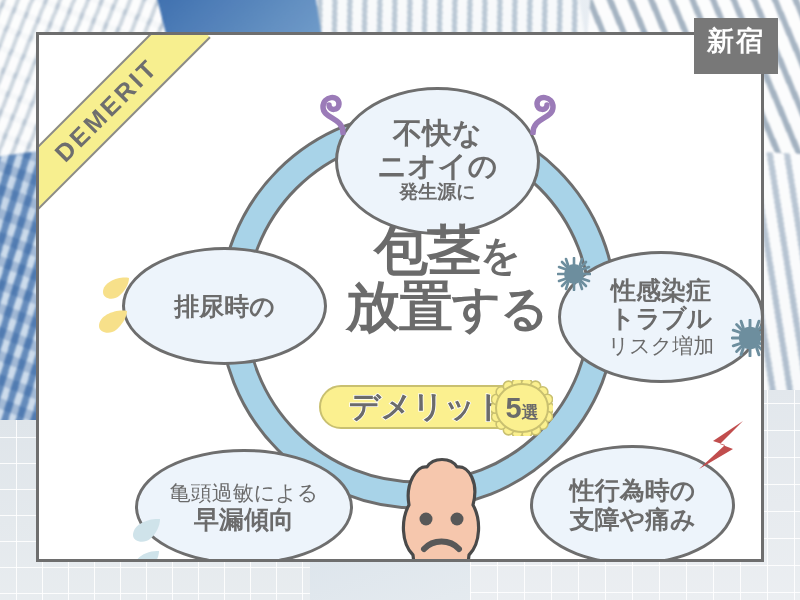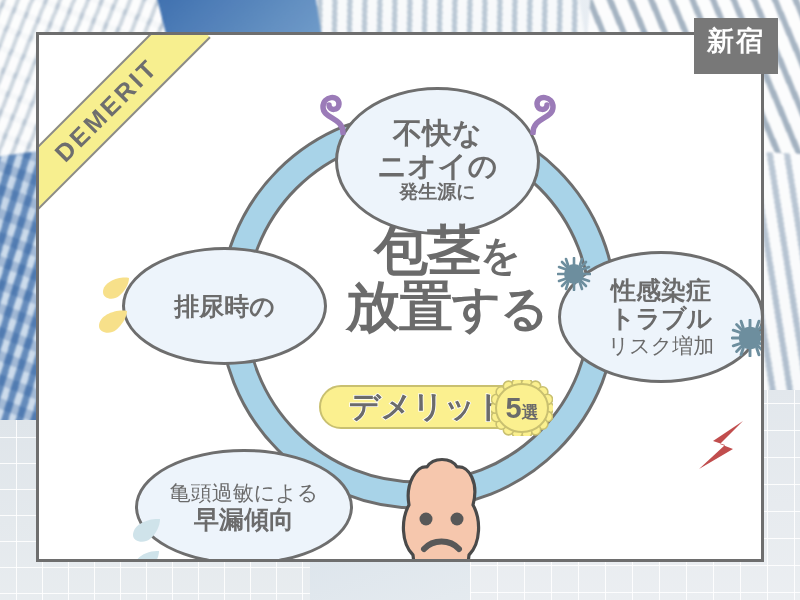--- a/index.html
+++ b/index.html
@@ -292,20 +292,24 @@
       <div class="line-md">性感染症</div>
       <div class="line-md">トラブル</div>
       <div class="line-xs">リスク増加</div>
     </div>
 
     <div class="bubble" id="bubble-pe">
       <div class="line-xs">亀頭過敏による</div>
       <div class="line-md">早漏傾向</div>
     </div>
 
+    <div class="bubble" id="bubble-pain">
+      <div class="line-md">性行為時の</div>
+      <div class="line-md">支障や痛み</div>
+    </div>
 
     <svg class="icon" id="swirl-left" viewBox="0 0 40 48">
       <path d="M26 46 C26 30 6 32 6 20 C6 9 22 7 22 17 C22 24 12 24 12 18" fill="none" stroke="#9b7bb8" stroke-width="5.5" stroke-linecap="round"></path>
     </svg>
     <svg class="icon" id="swirl-right" viewBox="0 0 40 48">
       <path d="M14 46 C14 30 34 32 34 20 C34 9 18 7 18 17 C18 24 28 24 28 18" fill="none" stroke="#9b7bb8" stroke-width="5.5" stroke-linecap="round"></path>
     </svg>
 
     <svg class="icon" id="drop-1" viewBox="0 0 30 28">
       <path d="M28 3 C18 1 2 7 2 17 C2 24 12 26 18 21 C24 16 28 9 28 3Z" fill="#f7e08a"></path>

